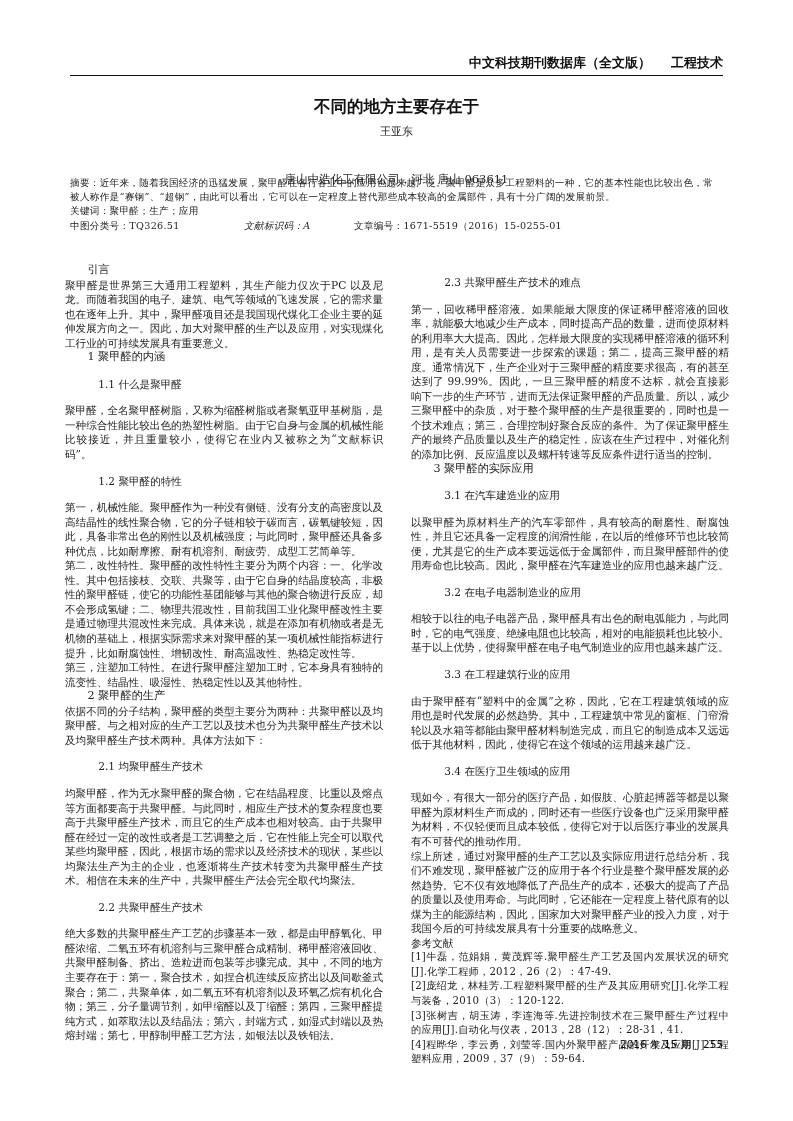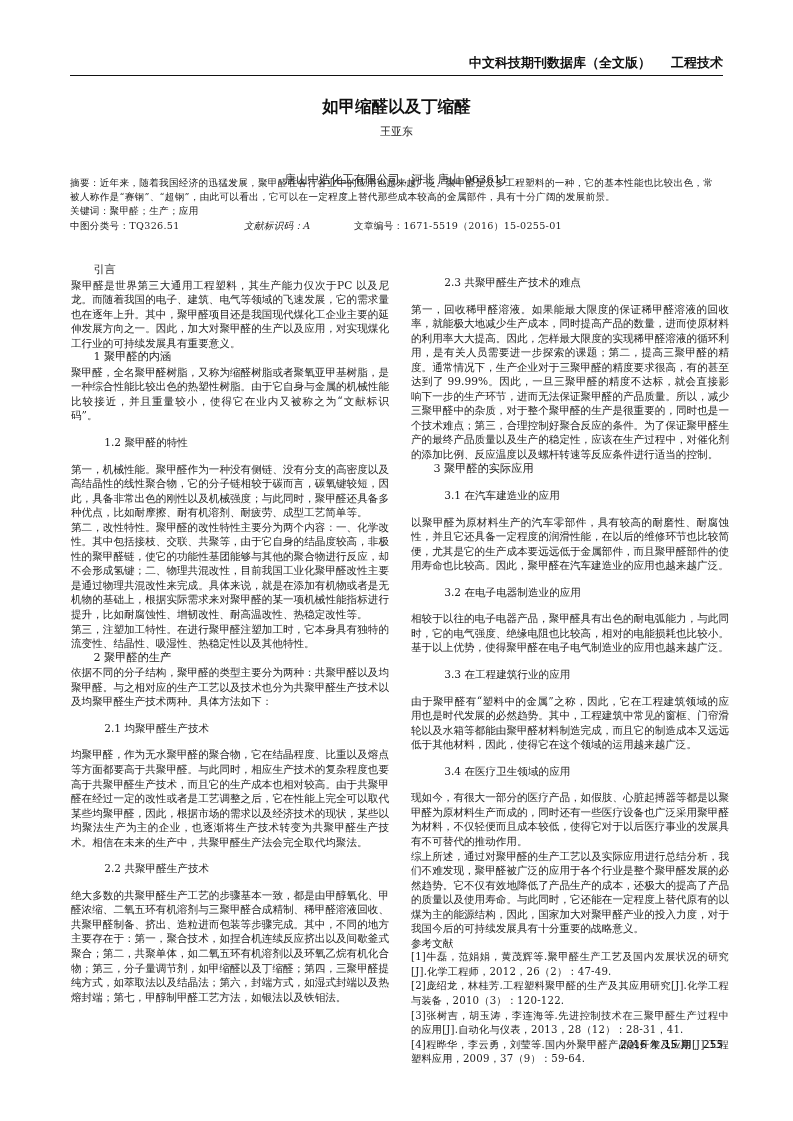--- a/index.html
+++ b/index.html
@@ -33,57 +33,58 @@
   }
   .meta-row { display: flex; }
   .meta-row span { white-space: nowrap; }
   .meta-row .m1 { width: 174px; }
   .meta-row .m2 { width: 110px; font-style: italic; }
   .col {
     position: absolute; top: 263px; width: 318px;
     font-size: 10.6px; line-height: 14.55px; color: #1e1e1e;
     text-align: justify;
   }
-  .col-left { left: 71px; }
+  .col-left { left: 65px; }
   .col-right { left: 411px; }
   .col .h1 { margin: 0; padding-left: 2em; font-size: 11.2px; }
   .col .h2 { margin: 12px; padding-left: 2em; }
   .col .refhead { margin: 0; text-align: left; }
   .col .ref { margin: 0; text-indent: 0; font-size: 10.2px; letter-spacing: 0.2px; }
   .folio {
     position: absolute; left: 620px; top: 1038px;
     font-family: "DejaVu Sans", sans-serif; font-size: 10.5px; color: #111; text-align: right;
   }
   .folio .pg { margin-left: 12px; }
 </style>
 </head>
 <body>
 
 <div class="running-head">
   <span class="journal">中文科技期刊数据库（全文版）</span><span class="section">工程技术</span>
 </div>
 
-<div class="title">如甲缩醛以及丁缩醛</div>
+<div class="title">不同的地方主要存在于</div>
 <div class="author">王亚东</div>
 <div class="affil">唐山中浩化工有限公司，河北 唐山 063611</div>
 
 <div class="abstract">
   <div>摘要：近年来，随着我国经济的迅猛发展，聚甲醛在各行各业中的应用也越来越广泛。聚甲醛是众多工程塑料的一种，它的基本性能也比较出色，常被人称作是“赛钢”、“超钢”，由此可以看出，它可以在一定程度上替代那些成本较高的金属部件，具有十分广阔的发展前景。</div>
   <div>关键词：聚甲醛；生产；应用</div>
   <div class="meta-row">
     <span class="m1">中图分类号：TQ326.51</span>
     <span class="m2">文献标识码：A</span>
     <span>文章编号：1671-5519（2016）15-0255-01</span>
   </div>
 </div>
 
 <div class="col col-left" id="col-left">
     <div class="h1">引言</div>
     <div class="p">聚甲醛是世界第三大通用工程塑料，其生产能力仅次于PC 以及尼龙。而随着我国的电子、建筑、电气等领域的飞速发展，它的需求量也在逐年上升。其中，聚甲醛项目还是我国现代煤化工企业主要的延伸发展方向之一。因此，加大对聚甲醛的生产以及应用，对实现煤化工行业的可持续发展具有重要意义。</div>
     <div class="h1">1 聚甲醛的内涵</div>
+    <div class="h2">1.1 什么是聚甲醛</div>
     <div class="p">聚甲醛，全名聚甲醛树脂，又称为缩醛树脂或者聚氧亚甲基树脂，是一种综合性能比较出色的热塑性树脂。由于它自身与金属的机械性能比较接近，并且重量较小，使得它在业内又被称之为“文献标识码”。</div>
     <div class="h2">1.2 聚甲醛的特性</div>
     <div class="p">第一，机械性能。聚甲醛作为一种没有侧链、没有分支的高密度以及高结晶性的线性聚合物，它的分子链相较于碳而言，碳氧键较短，因此，具备非常出色的刚性以及机械强度；与此同时，聚甲醛还具备多种优点，比如耐摩擦、耐有机溶剂、耐疲劳、成型工艺简单等。</div>
     <div class="p">第二，改性特性。聚甲醛的改性特性主要分为两个内容：一、化学改性。其中包括接枝、交联、共聚等，由于它自身的结晶度较高，非极性的聚甲醛链，使它的功能性基团能够与其他的聚合物进行反应，却不会形成氢键；二、物理共混改性，目前我国工业化聚甲醛改性主要是通过物理共混改性来完成。具体来说，就是在添加有机物或者是无机物的基础上，根据实际需求来对聚甲醛的某一项机械性能指标进行提升，比如耐腐蚀性、增韧改性、耐高温改性、热稳定改性等。</div>
     <div class="p">第三，注塑加工特性。在进行聚甲醛注塑加工时，它本身具有独特的流变性、结晶性、吸湿性、热稳定性以及其他特性。</div>
     <div class="h1">2 聚甲醛的生产</div>
     <div class="p">依据不同的分子结构，聚甲醛的类型主要分为两种：共聚甲醛以及均聚甲醛。与之相对应的生产工艺以及技术也分为共聚甲醛生产技术以及均聚甲醛生产技术两种。具体方法如下：</div>
     <div class="h2">2.1 均聚甲醛生产技术</div>
     <div class="p">均聚甲醛，作为无水聚甲醛的聚合物，它在结晶程度、比重以及熔点等方面都要高于共聚甲醛。与此同时，相应生产技术的复杂程度也要高于共聚甲醛生产技术，而且它的生产成本也相对较高。由于共聚甲醛在经过一定的改性或者是工艺调整之后，它在性能上完全可以取代某些均聚甲醛，因此，根据市场的需求以及经济技术的现状，某些以均聚法生产为主的企业，也逐渐将生产技术转变为共聚甲醛生产技术。相信在未来的生产中，共聚甲醛生产法会完全取代均聚法。</div>
     <div class="h2">2.2 共聚甲醛生产技术</div>

